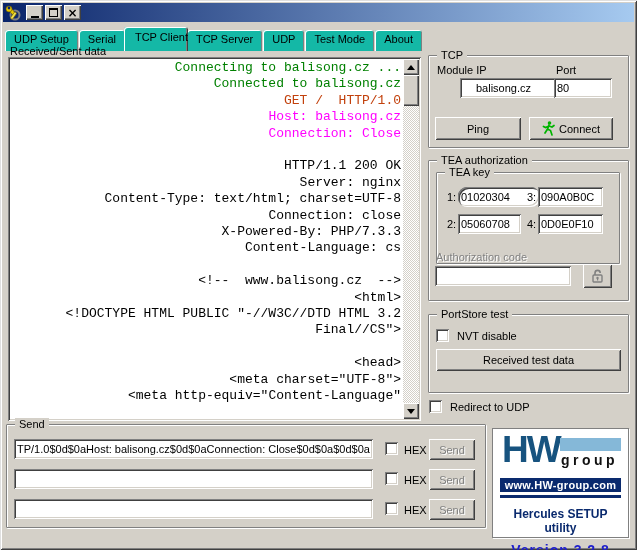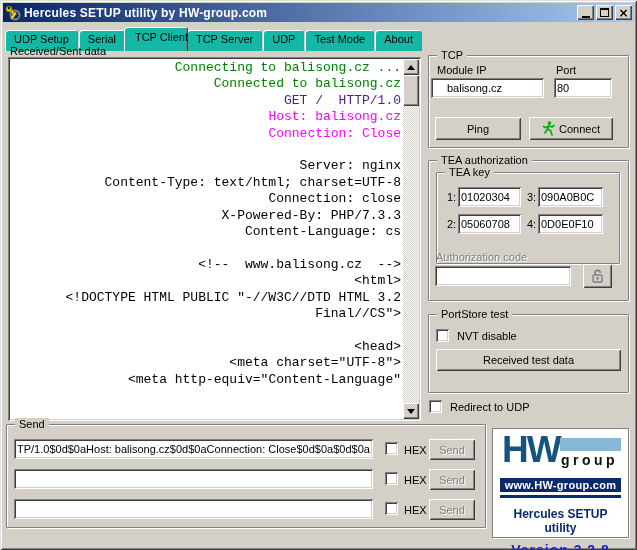--- a/index.html
+++ b/index.html
@@ -114,21 +114,20 @@
 <div id="window">
 
   <div class="titlebar">
     <svg class="app-icon" viewBox="0 0 16 16">
       <circle cx="10" cy="10" r="4.5" fill="none" stroke="#808080" stroke-width="2"></circle>
       <rect x="3" y="2" width="3.2" height="9" rx="1" transform="rotate(-40 4 4)" fill="#E8C800" stroke="#6B5900" stroke-width="0.6"></rect>
       <circle cx="4" cy="4" r="3" fill="#E8C800" stroke="#6B5900" stroke-width="0.6"></circle>
       <circle cx="4" cy="3" r="1.4" fill="#0A246A"></circle>
       <rect x="9" y="7" width="2.6" height="8" rx="1" transform="rotate(35 10 8)" fill="#F0E048" stroke="#6B5900" stroke-width="0.6"></rect>
     </svg>
-    <span class="title-text">Hercules SETUP utility by HW-group.com</span>
     <div class="winbtn">
         <div class="glyph-min"></div>
       </div>
     <div class="winbtn">
         <div class="glyph-max"></div>
       </div>
     <div class="winbtn">
         <span class="glyph-close">×</span>
       </div>
   </div>
@@ -144,28 +143,29 @@
   </div>
 
   <div class="lbl" style="left:10px; top:45px;">Received/Sent data</div>
   <div class="terminal">
     <div class="term-text">
 
         <div class="term-line" style="color: rgb(0, 128, 0);">Connecting to balisong.cz ...</div>
 
         <div class="term-line" style="color: rgb(0, 128, 0);">Connected to balisong.cz</div>
 
-        <div class="term-line" style="color: #4c1d95;">GET /  HTTP/1.0</div>
+        <div class="term-line" style="color: #c2410c;">GET /  HTTP/1.0</div>
 
         <div class="term-line" style="color: rgb(255, 0, 255);">Host: balisong.cz</div>
 
         <div class="term-line" style="color: rgb(255, 0, 255);">Connection: Close</div>
 
         <div class="term-line" style="color: rgb(0, 0, 0);"></div>
 
+        <div class="term-line" style="color: rgb(0, 0, 0);">HTTP/1.1 200 OK</div>
 
         <div class="term-line" style="color: rgb(0, 0, 0);">Server: nginx</div>
 
 
         <div class="term-line" style="color: rgb(0, 0, 0);">Content-Type: text/html; charset=UTF-8</div>
 
         <div class="term-line" style="color: rgb(0, 0, 0);">Connection: close</div>
 
         <div class="term-line" style="color: rgb(0, 0, 0);">X-Powered-By: PHP/7.3.3</div>
 
@@ -197,42 +197,42 @@
       <div class="sb-btn sb-down">
           <div class="arr-down"></div>
         </div>
     </div>
   </div>
 
   <div class="groupbox" style="left:428px; top:55px; width:201px; height:93px;">
     <span class="legend">TCP</span>
   </div>
   <div class="lbl" style="left:437px; top:64px;">Module IP</div>
-  <input class="field" style="left: 431px; top: 78px; width: 113px; height: 20px; padding-left: 16px;" value="balisong.cz">
+  <input class="field" style="left: 460px; top: 78px; width: 113px; height: 20px; padding-left: 16px;" value="balisong.cz">
   <div class="lbl" style="left:556px; top:64px;">Port</div>
   <input class="field" style="left: 554px; top: 78px; width: 58px; height: 20px;" value="80">
   <div class="btn" style="left:435px; top:117px; width:86px; height:23px;">
     <span>Ping</span>
   </div>
   <div class="btn" style="left:529px; top:117px; width:84px; height:23px;">
     <svg width="13" height="15" viewBox="0 0 13 15">
       <circle cx="7.5" cy="2" r="1.8" fill="#00B400"></circle>
       <path d="M7 4 L5.5 8 L3 12 M5.5 8 L8.5 9.5 L10 14 M7 5 L3.5 6.5 L1.5 5.5 M7 5 L10 6 L12 4.5" stroke="#00B400" stroke-width="1.7" fill="none" stroke-linecap="round"></path>
     </svg>
     <span>Connect</span>
   </div>
 
   <div class="groupbox" style="left:428px; top:160px; width:201px; height:141px;">
     <span class="legend">TEA authorization</span>
   </div>
   <div class="groupbox" style="left:436px; top:172px; width:184px; height:92px;">
     <span class="legend">TEA key</span>
   </div>
   <div class="lbl" style="left:447px; top:191px;">1:</div>
-  <input class="field" style="left: 458px; top: 187px; width: 63px; height: 20px;" value="01020304">
+  <input class="field" style="left: 458px; top: 187px; width: 82px; height: 20px; border-radius: 9px;" value="01020304">
   <div class="lbl" style="left:527px; top:191px;">3:</div>
   <input class="field" style="left: 538px; top: 187px; width: 65px; height: 20px;" value="090A0B0C">
   <div class="lbl" style="left:447px; top:218px;">2:</div>
   <input class="field" style="left: 458px; top: 214px; width: 63px; height: 20px;" value="05060708">
   <div class="lbl" style="left:527px; top:218px;">4:</div>
   <input class="field" style="left: 538px; top: 214px; width: 65px; height: 20px;" value="0D0E0F10">
   <div class="lbl disabled" style="left:436px; top:251px;">Authorization code</div>
   <input class="field" style="left: 435px; top: 266px; width: 136px; height: 20px;" value="">
   <div class="btn disabled" style="left:583px; top:264px; width:29px; height:24px;">
     <svg width="13" height="14" viewBox="0 0 13 14">

